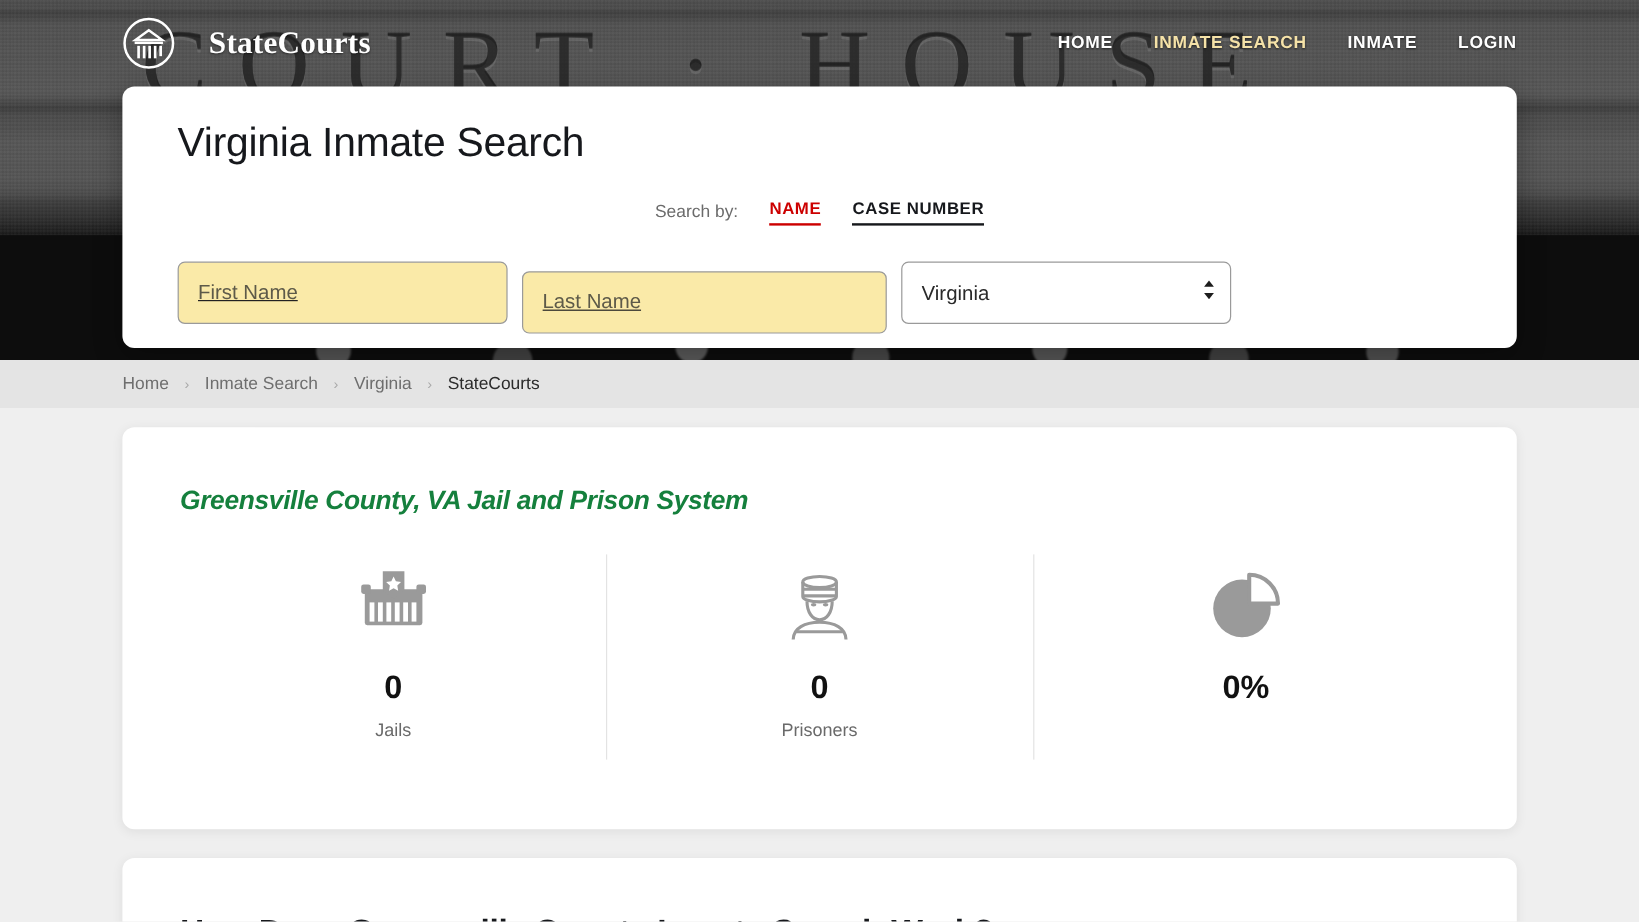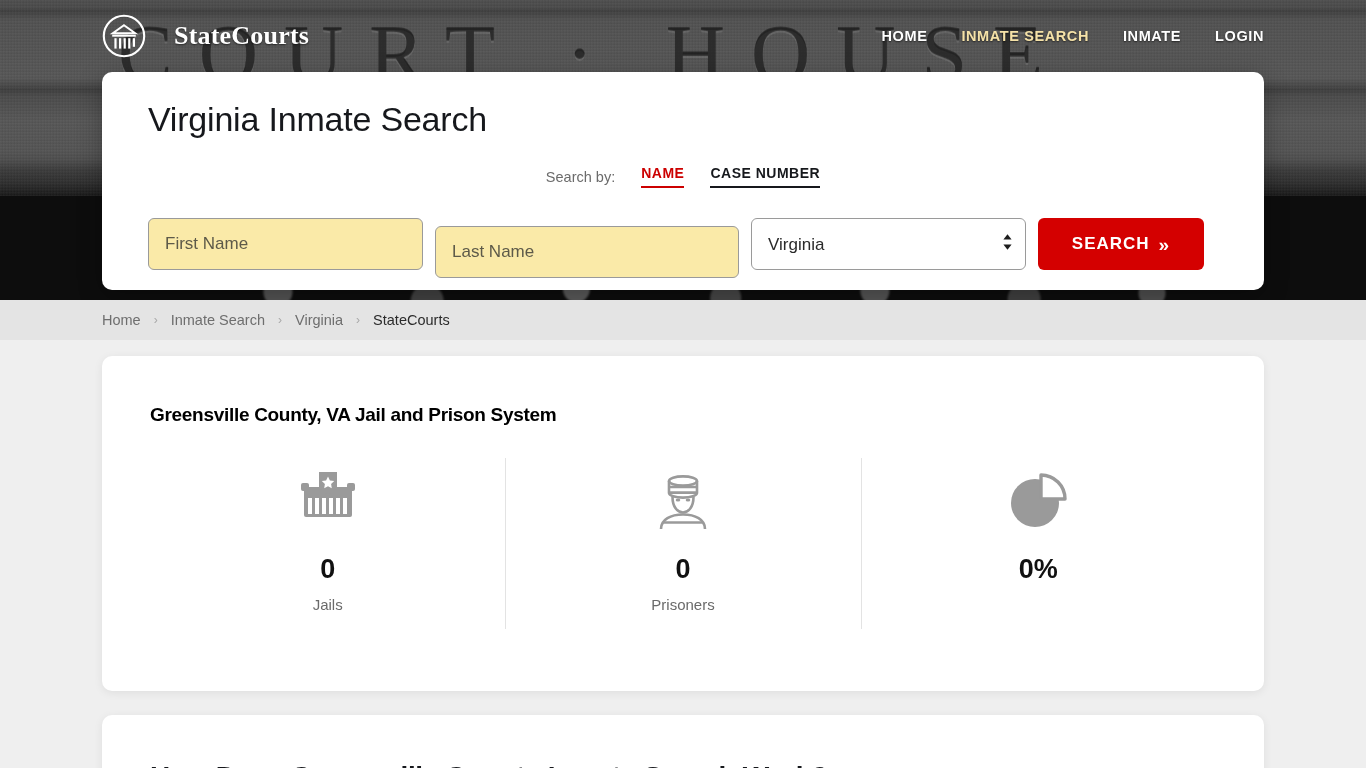--- a/index.html
+++ b/index.html
@@ -186,20 +186,21 @@
     border-bottom: 2px solid transparent;
   }
   .tab.name { color: #cc0000; border-bottom-color: #cc0000; }
   .tab.case { color: #16181c; border-bottom-color: #16181c; }
 
   .form-row {
     display: flex;
     align-items: center;
     gap: 12px;
     margin-top: 22px;
+    text-decoration: underline;
   }
   .field {
     height: 52px;
     border: 1px solid #9a9a9a;
     border-radius: 6px;
     background: #faeaa8;
     font-family: "Liberation Sans", sans-serif;
     font-size: 17px;
     color: #3b3b31;
     padding: 0 16px;
@@ -275,24 +276,25 @@
 
   .panel {
     background: #ffffff;
     border-radius: 10px;
     box-shadow: 0 2px 10px rgba(0,0,0,.07);
   }
   .panel.stats { height: 335px; padding: 48px 48px 0; }
   .panel.next  { margin-top: 24px; height: 200px; padding: 46px 48px 0; }
 
   .page-title {
-    font-size: 19px;
-    font-weight: bold;
-    color: #000000;
+    font-size: 22px;
+    font-weight: bold;
+    color: #15803d;
     letter-spacing: -.3px;
+    font-style: italic;
   }
 
   .stats-row {
     display: flex;
     margin-top: 32px;
   }
   .stat {
     flex: 1;
     text-align: center;
     padding: 10px 0 16px;
@@ -378,24 +380,20 @@
           <option>Virginia</option>
         </select>
         <span class="select-arrows">
           <svg width="11" height="18" viewBox="0 0 11 18" aria-hidden="true">
             <path d="M5.5 1.2 L9.6 6.4 L1.4 6.4 Z" fill="#1d1d1d"></path>
             <path d="M5.5 16.8 L1.4 11.6 L9.6 11.6 Z" fill="#1d1d1d"></path>
           </svg>
         </span>
       </div>
 
-      <button class="search-btn">
-        <span>SEARCH</span>
-        <span class="chev">»</span>
-      </button>
     </div>
   </div>
 </div>
 
 <div class="crumbbar">
   <div class="crumbs">
     <a class="crumb">Home</a>
     <span class="crumb-sep">›</span>
     <a class="crumb">Inmate Search</a>
     <span class="crumb-sep">›</span>

